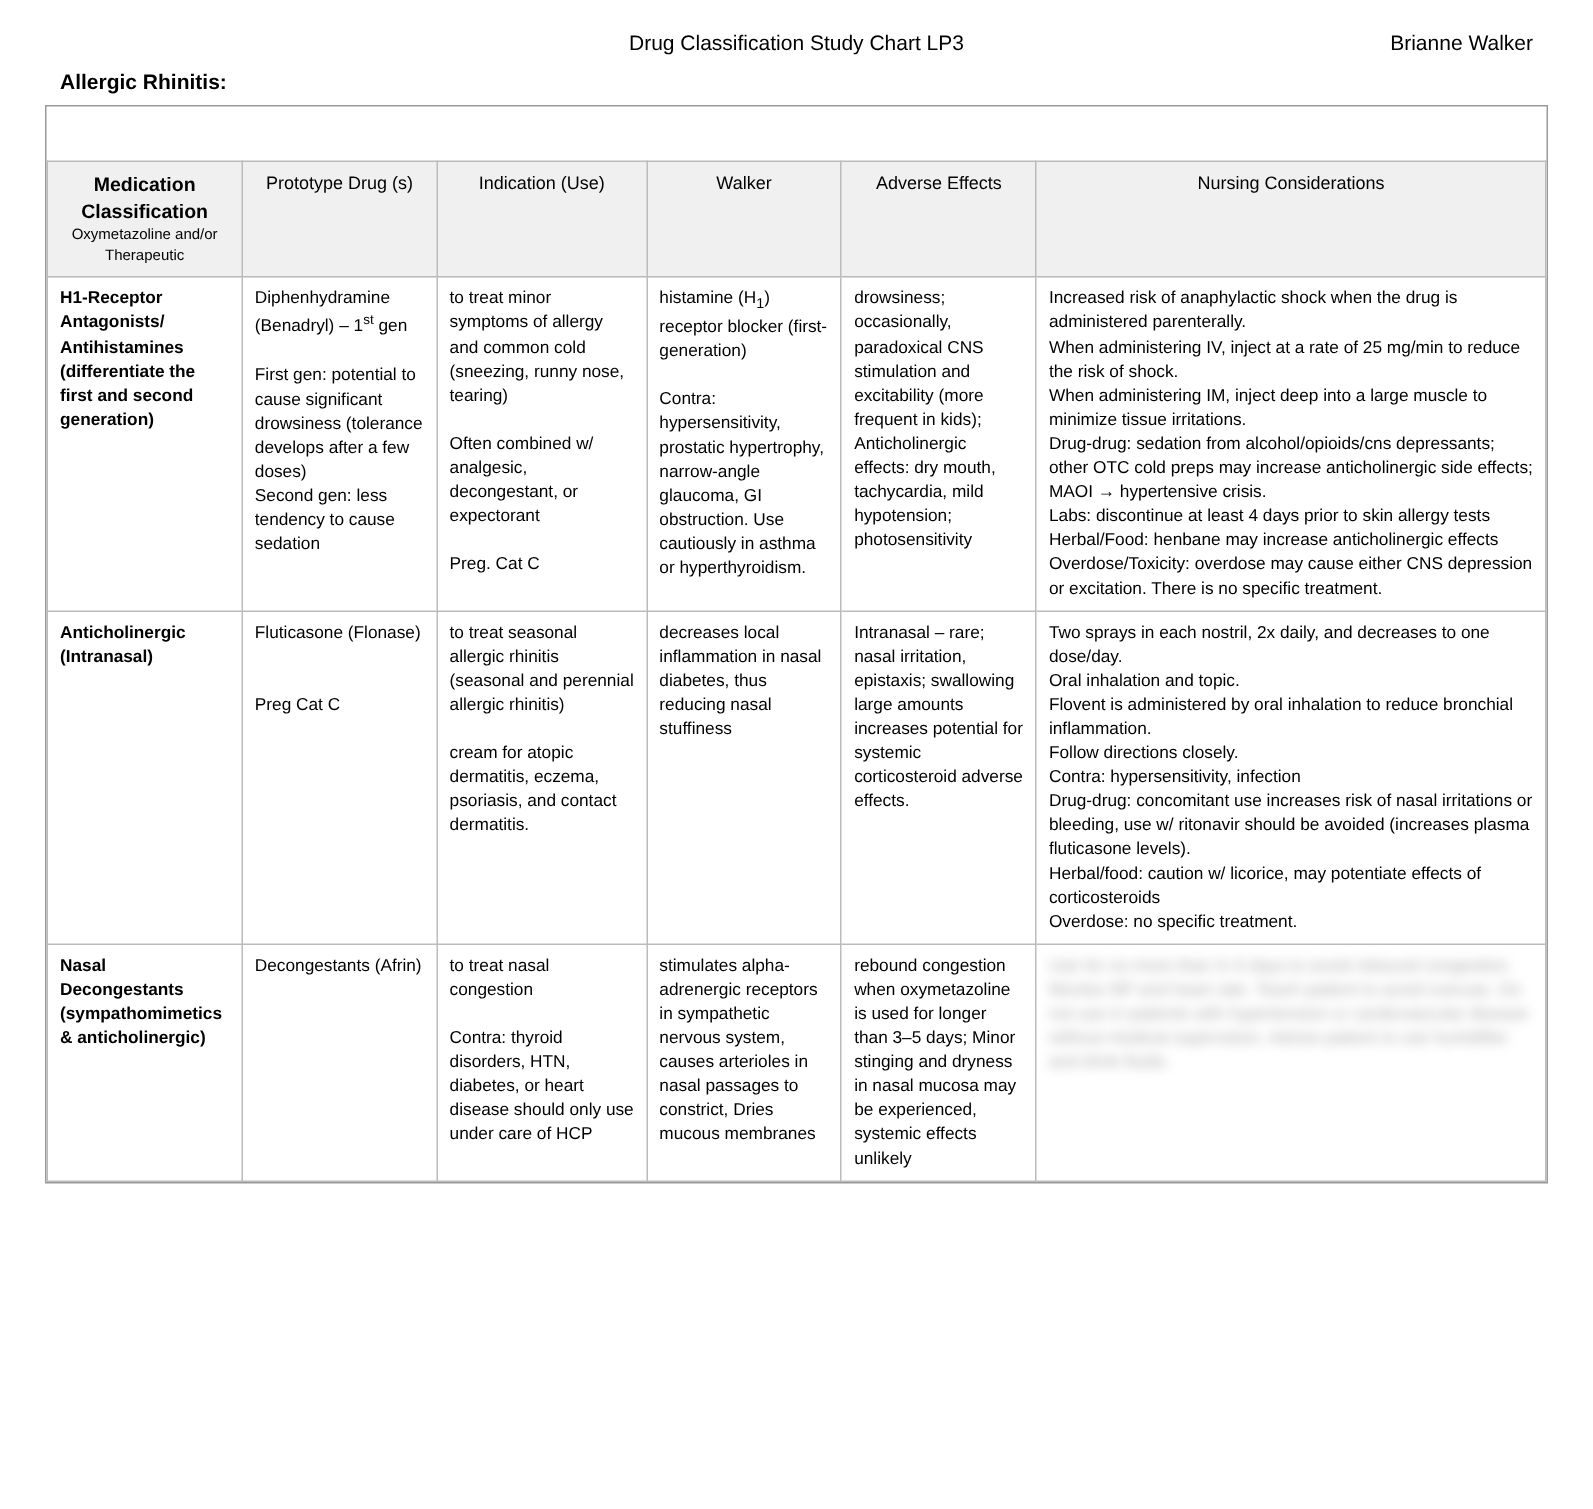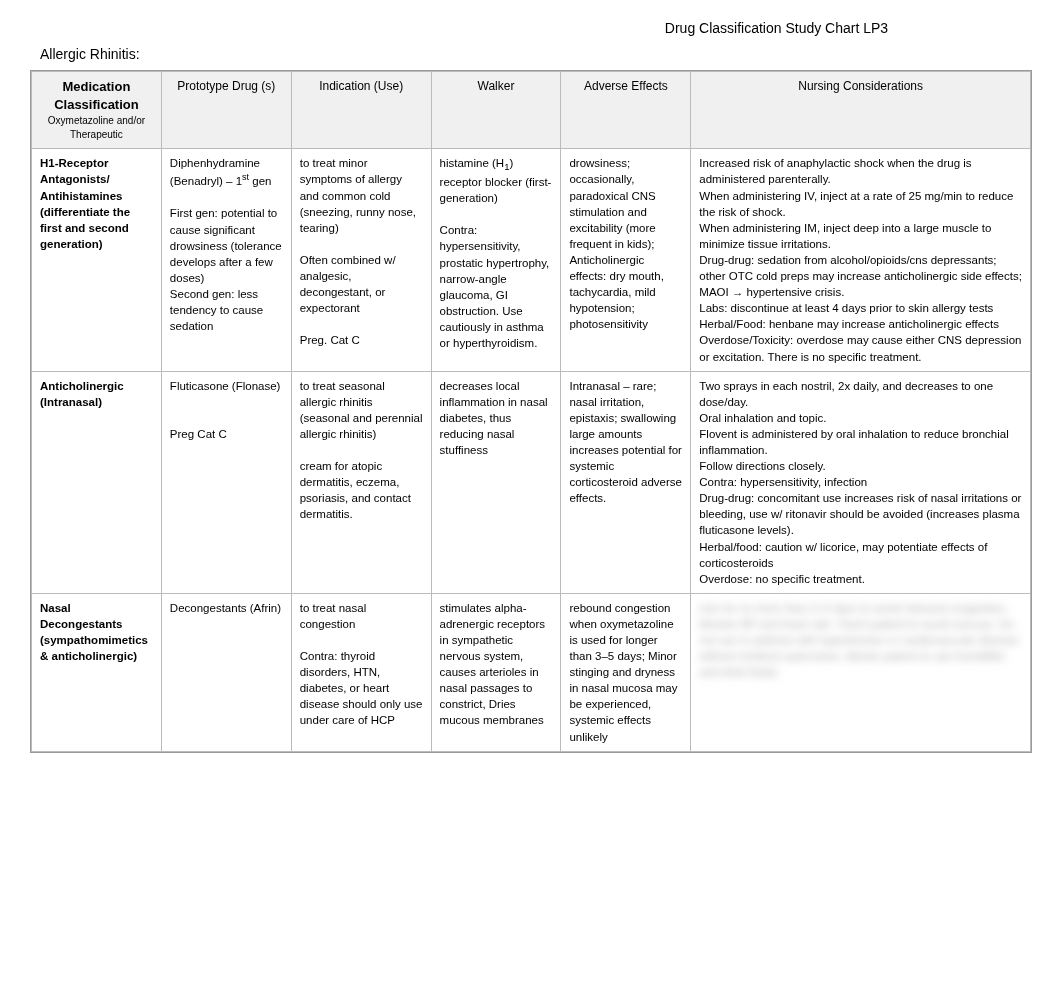--- a/index.html
+++ b/index.html
@@ -23,32 +23,33 @@
       text-align: center;
       font-size: 14px;
       flex: 1;
     }
     .doc-name {
       font-size: 14px;
       text-align: right;
     }
     .page-subtitle {
       font-size: 14px;
-      font-weight: normal;
+      font-weight: bold;
       margin-bottom: 8px;
       margin-left: 20px;
     }
     .table-container {
       border: 1px solid #999;
       margin: 0 10px;
     }
     table {
       width: 100%;
       border-collapse: collapse;
       table-layout: fixed;
+      margin-top: 36px;
     }
     th, td {
       border: 1px solid #bbb;
       padding: 6px 8px;
       vertical-align: top;
       font-size: 11.5px;
       line-height: 1.4;
     }
     thead th {
       background: #f0f0f0;
@@ -81,20 +82,21 @@
       user-select: none;
     }
     sup { font-size: 9px; }
   </style>
 </head>
 <body>
 
 <div class="doc-header">
   <div style="flex:1"></div>
   <div class="doc-title">Drug Classification Study Chart LP3</div>
+  <div class="doc-name" style="flex:1; text-align:right;">Brianne Walker</div>
 </div>
 
 <div class="page-subtitle">Allergic Rhinitis:</div>
 
 <div class="table-container">
   <table>
     <colgroup>
       <col class="col1">
       <col class="col2">
       <col class="col3">

